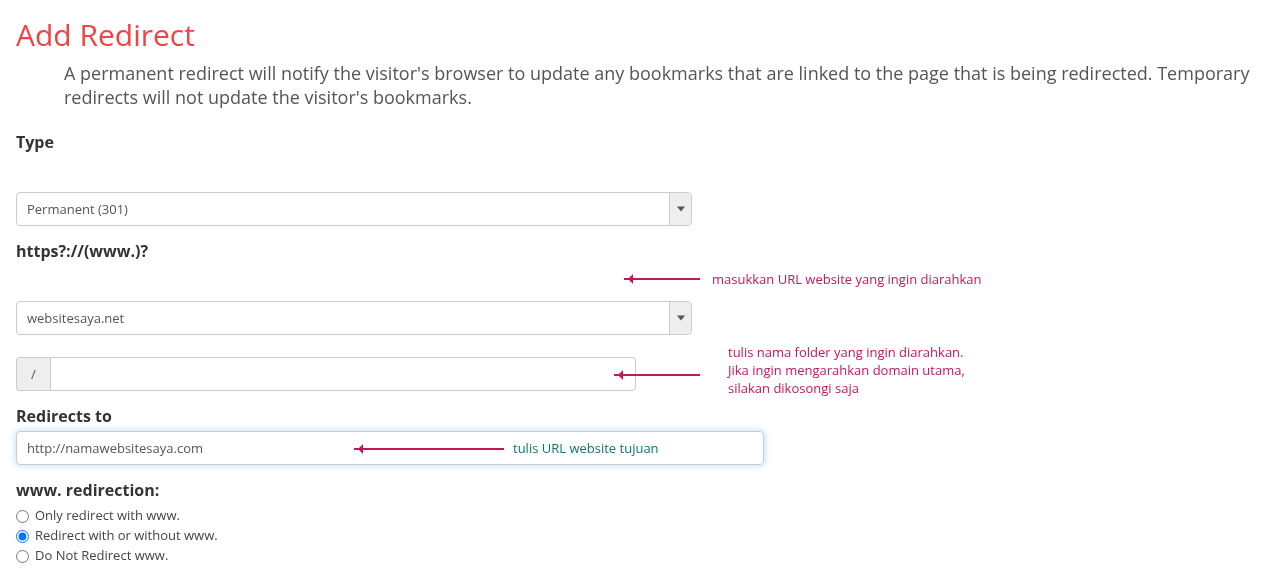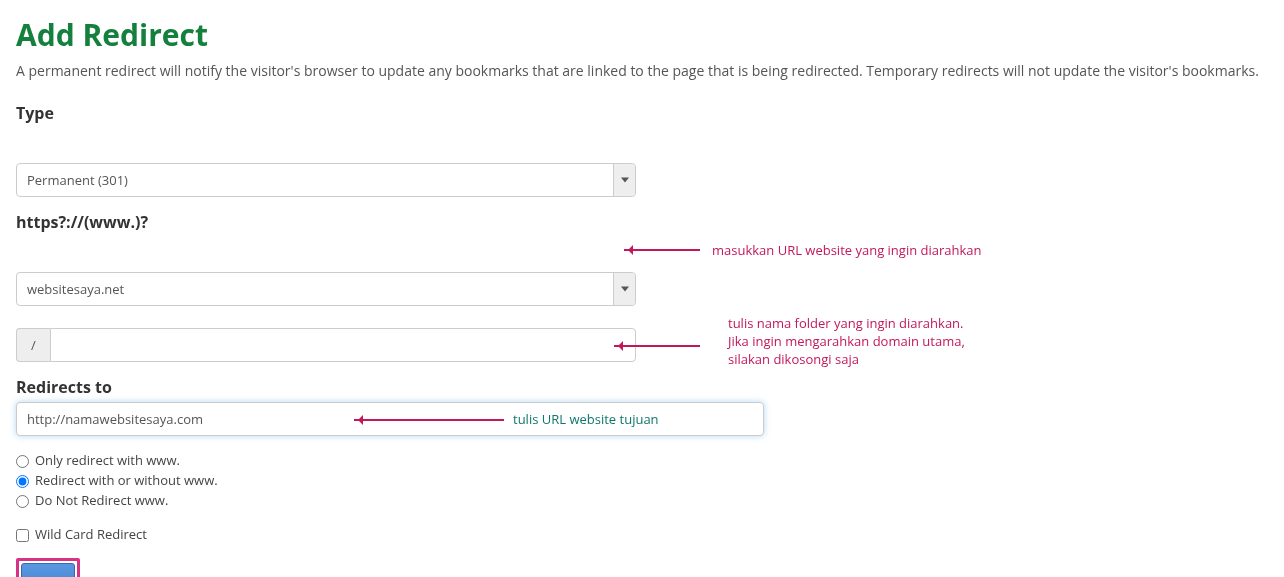--- a/index.html
+++ b/index.html
@@ -6,40 +6,41 @@
   body {
     font-family: "Open Sans", "Helvetica Neue", Arial, sans-serif;
     background: #fff;
     color: #333;
     padding: 14px 16px;
     font-size: 13px;
     width: 1284px;
   }
   h1 {
     font-size: 30px;
-    font-weight: 700;
-    color: #15803d;
+    font-weight: 400;
+    color: #ef4444;
     margin-bottom: 6px;
   }
   .desc {
-    font-size: 14px;
+    font-size: 18px;
     color: #555;
     margin-bottom: 22px;
+    margin-left: 48px;
   }
   .form-group { margin-bottom: 14px; }
   label.field-label {
     display: block;
     font-weight: 700;
     font-size: 16px;
     color: #333;
     margin-bottom: 4px;
   }
   .select-wrap, .input-wrap {
     position: relative;
-    width: 620px;
+    width: 676px;
     margin-top: 39px;
   }
   select, input[type="text"] {
     width: 100%;
     height: 34px;
     padding: 6px 10px;
     font-size: 13px;
     color: #555;
     background: #fff;
     border: 1px solid #ccc;
@@ -232,20 +233,21 @@
   <label class="field-label">Redirects to</label>
   <div class="redirects-row">
     <input type="text" class="focused" value="http://namawebsitesaya.com" style="">
     <div class="arrow2"></div>
     <div class="annot-over">tulis URL website tujuan</div>
   </div>
 </div>
 
 
 <div class="form-group">
+  <label class="field-label">www. redirection:</label>
   <div class="radios">
     <label><input type="radio" name="www" style=""><span>Only redirect with www.</span></label>
     <label><input type="radio" name="www" checked="" style=""><span>Redirect with or without www.</span></label>
     <label><input type="radio" name="www" style=""><span>Do Not Redirect www.</span></label>
   </div>
 </div>
 
 
 <div class="checks">
   <label><input type="checkbox" style=""><span>Wild Card Redirect</span></label>

